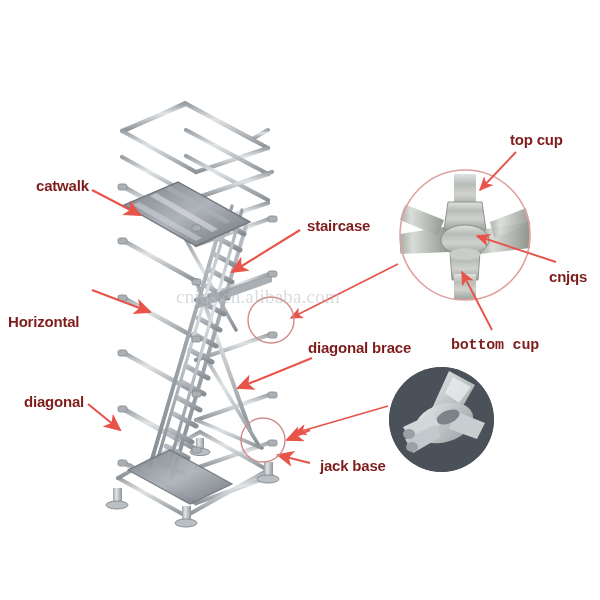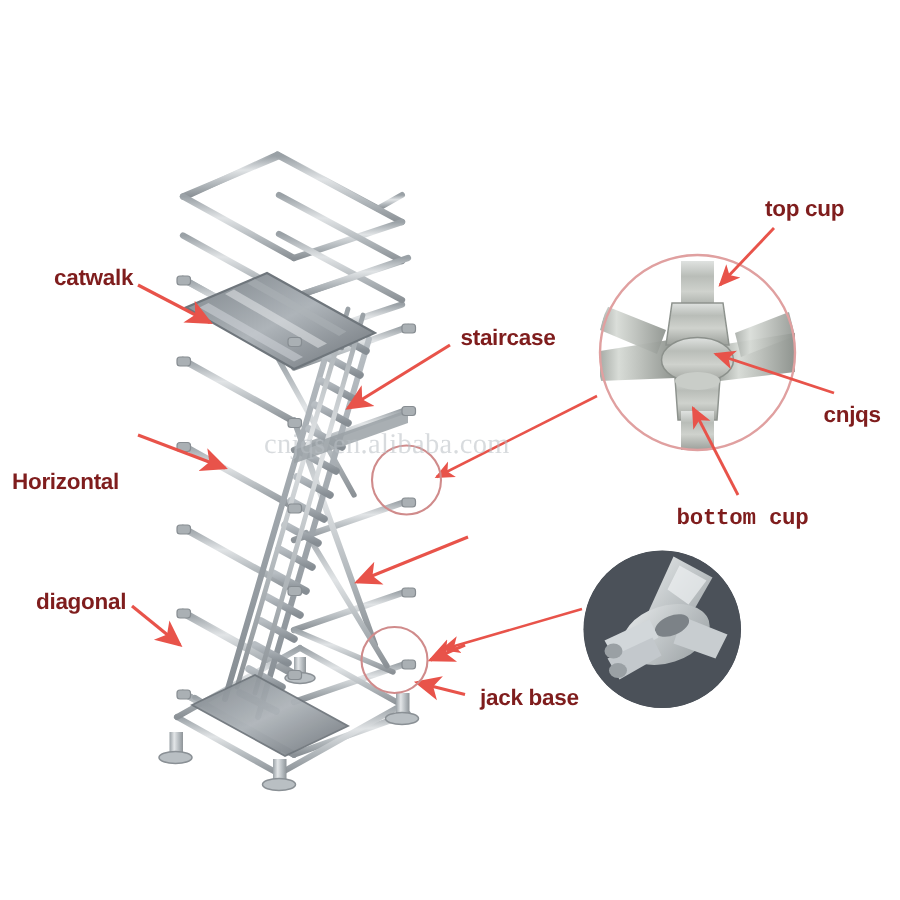--- a/index.html
+++ b/index.html
@@ -368,20 +368,21 @@
       <circle cx="271" cy="320" r="23"></circle>
       <circle cx="263" cy="440" r="22"></circle>
     </g>
   </svg>
 
   <div class="label" style="left:36px; top:178px;">catwalk</div>
   <div class="label" style="left:8px; top:278px;margin-top:36px;">Horizontal</div>
   <div class="label" style="left:24px; top:394px;">diagonal</div>
 
   <div class="label" style="left:307px; top:218px;">staircase</div>
+  <div class="label" style="left:308px; top:340px;">diagonal brace</div>
   <div class="label" style="left:320px; top:458px;">jack base</div>
 
   <div class="label" style="left:510px; top:132px;">top cup</div>
   <div class="label" style="left:549px; top:269px;">cnjqs</div>
   <div class="label" style="left:451px; top:338px;font-family:Liberation Mono, monospace;">bottom cup</div>
 
   <div class="watermark">cnjqs.en.alibaba.com</div>
 
 </div>
 

